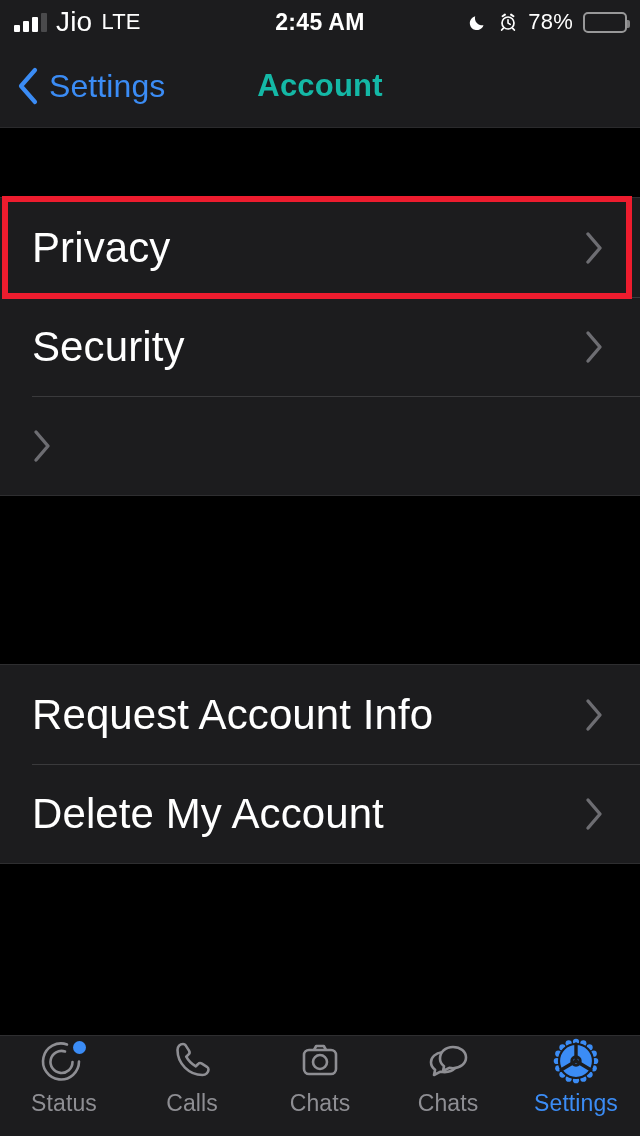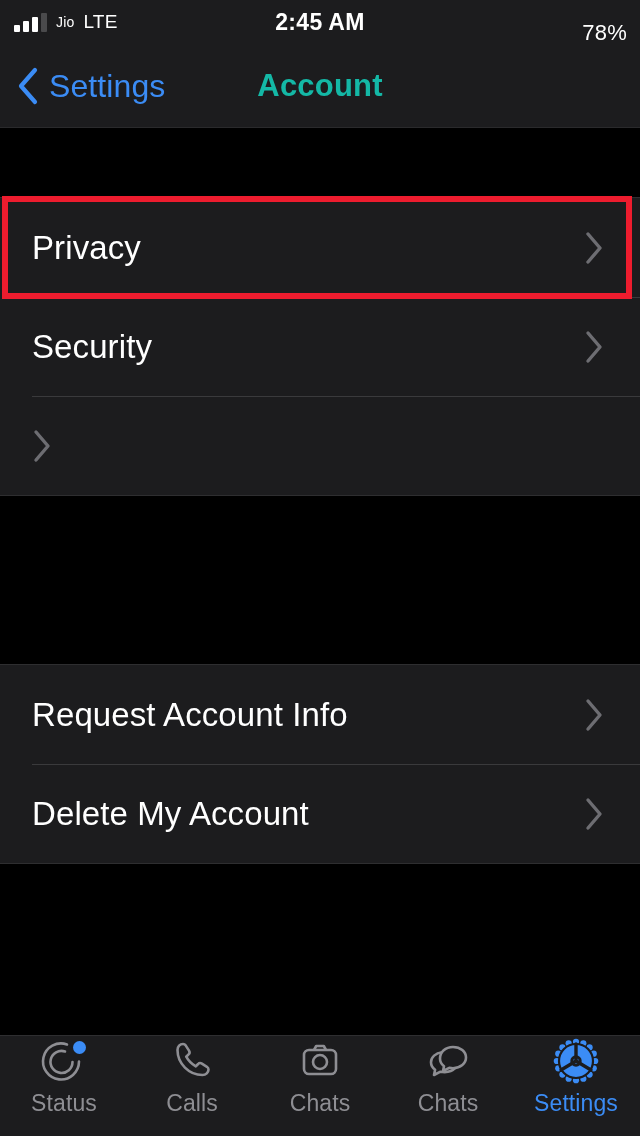--- a/index.html
+++ b/index.html
@@ -26,32 +26,32 @@
   .sb-left {
     position:absolute; left:14px; top:0; height:44px;
     display:flex; align-items:center; gap:9px;
   }
   .signal-bars { display:flex; align-items:flex-end; gap:3px; height:20px; }
   .signal-bars i { display:block; width:6px; background:#fff; border-radius:1px; }
   .signal-bars i:nth-child(1){ height:7px; }
   .signal-bars i:nth-child(2){ height:11px; }
   .signal-bars i:nth-child(3){ height:15px; }
   .signal-bars i:nth-child(4){ height:19px; background:#4a4a4c; }
-  .carrier-name { font-size:14px; letter-spacing:0.2px; }
-  .network-type { font-size:19px; letter-spacing:0.2px; }
+  .carrier-name { font-size:28px; letter-spacing:0.2px; }
+  .network-type { font-size:22px; letter-spacing:0.2px; }
 
   .sb-center {
     position:absolute; left:0; width:640px; top:0; height:44px;
     display:flex; align-items:center; justify-content:center;
     font-size:23px; font-weight:bold; letter-spacing:0.3px;
   }
 
   .sb-right {
     position:absolute; right:13px; top:0; height:44px;
-    display:flex; align-items:center; gap:10px;flex-direction:column;
+    display:flex; align-items:center; gap:10px;
   }
   .moon-icon { width:20px; height:20px; display:block; }
   .alarm-icon { width:20px; height:20px; display:block; }
   .battery-pct { font-size:22px; letter-spacing:0.2px; }
   .battery {
     position:relative; width:44px; height:21px;
     border:2px solid rgba(255,255,255,0.55);
     border-radius:5px; padding:2px;
   }
   .battery::after {
@@ -98,21 +98,21 @@
     padding:0 24px 0 32px;
     cursor:pointer;
   }
   .row + .row::before {
     content:""; position:absolute; left:32px; right:0; top:0;
     height:1px; background:#3a3a3c;
   }
   .row-label {
     flex:1;
     color:#fff;
-    font-size:33px;
+    font-size:42px;
     letter-spacing:0.1px;
     white-space:nowrap;
   }
   .row-chevron { width:20px; height:34px; display:block; flex:none; margin-right:12px; }
 
   
   .highlight-box {
     position:absolute;
     left:2px; top:196px;
     width:630px; height:103px;

